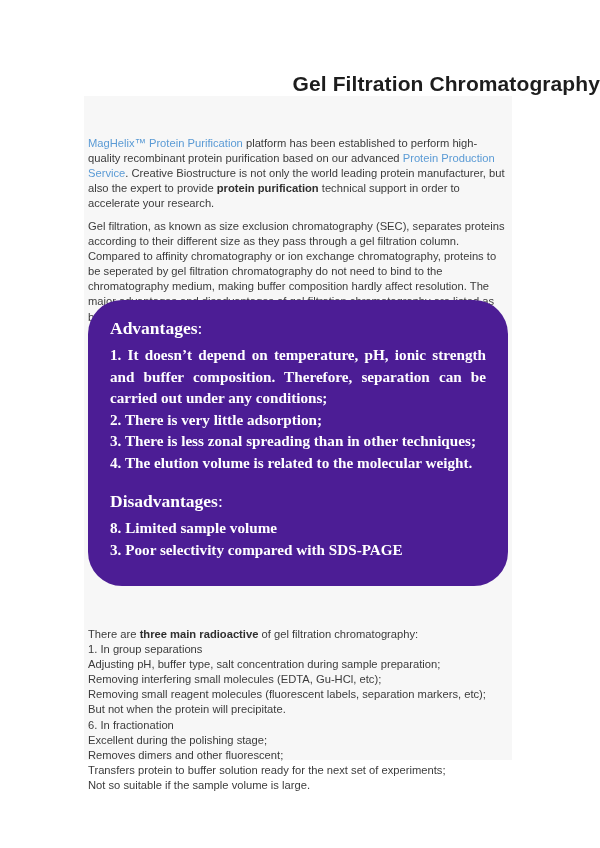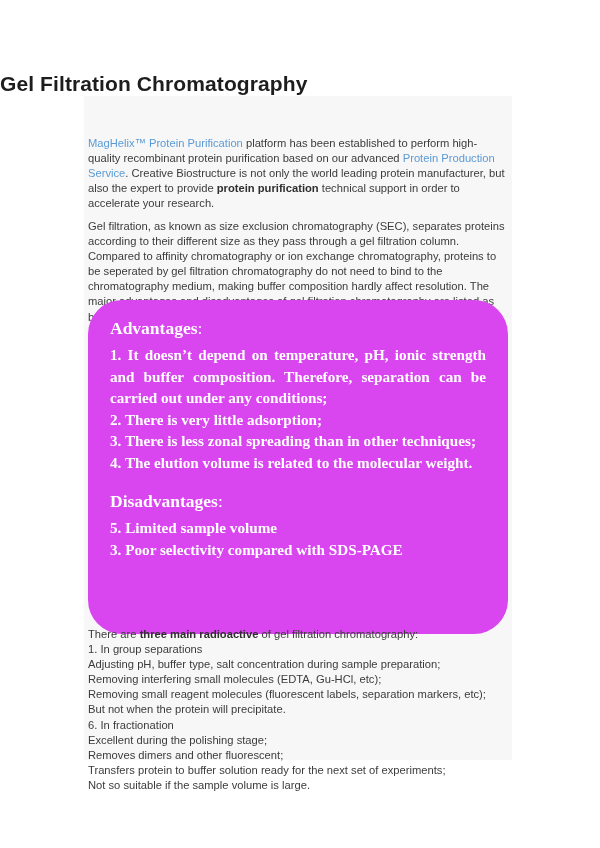--- a/index.html
+++ b/index.html
@@ -31,21 +31,21 @@
     top: 0;
     width: 600px;
     height: 848px;
   }
 
   .doc-title {
     position: absolute;
     left: 0;
     top: 72px;
     width: 600px;
-    text-align: left;
+    text-align: right;
     font-size: 21px;
     font-weight: bold;
     color: #1d1d1d;
     letter-spacing: 0.1px;
   }
 
   .para {
     position: absolute;
     left: 88px;
     width: 418px;
@@ -66,22 +66,22 @@
     font-weight: bold;
     color: #2f2f2f;
   }
 
   
   .callout {
     position: absolute;
     left: 88px;
     top: 300px;
     width: 420px;
-    height: 334px;
-    background: #d946ef;
+    height: 286px;
+    background: #4c1d95;
     border-radius: 34px;
     box-sizing: border-box;
     padding: 16px 22px 10px 22px;
     font-family: "Liberation Serif", serif;
     color: #ffffff;
   }
   .callout-heading {
     font-family: "Liberation Serif", serif;
     font-weight: bold;
     font-size: 17.5px;
@@ -128,21 +128,21 @@
       <li>2. There is very little adsorption;</li>
       <li>3. There is less zonal spreading than in other techniques;</li>
       <li>4. The elution volume is related to the molecular weight.</li>
     </ul>
 
     <div class="spacer-block"></div>
 
     <div class="callout-heading"><span>Disadvantages</span><span class="colon">:</span></div>
 
     <ul class="callout-list">
-      <li>5. Limited sample volume</li>
+      <li>8. Limited sample volume</li>
       <li>3. Poor selectivity compared with SDS-PAGE</li>
     </ul>
   </div>
 
   <div class="para" id="para-apps">
     <div><span>There are </span><span class="strong">three main radioactive</span><span> of gel filtration chromatography:</span></div>
     <div>1. In group separations</div>
     <div>Adjusting pH, buffer type, salt concentration during sample preparation;</div>
     <div>Removing interfering small molecules (EDTA, Gu-HCl, etc);</div>
     <div>Removing small reagent molecules (fluorescent labels, separation markers, etc);</div>

